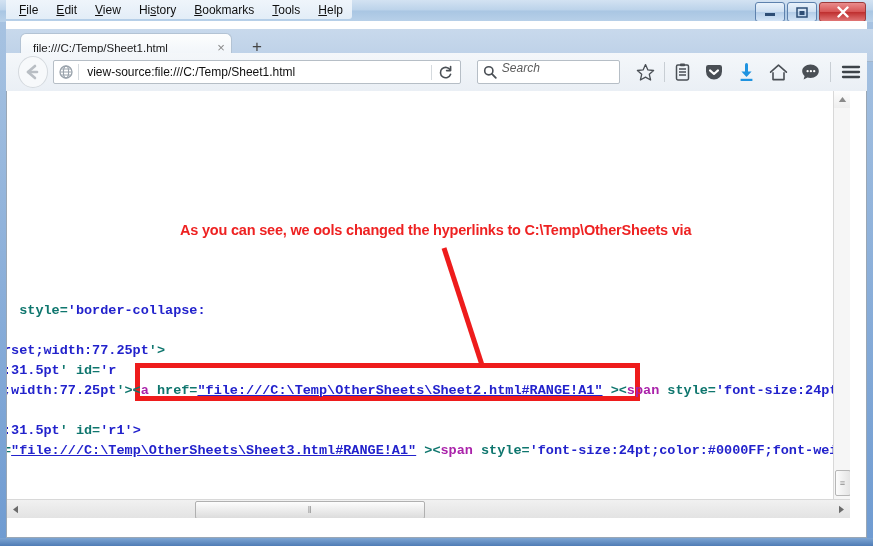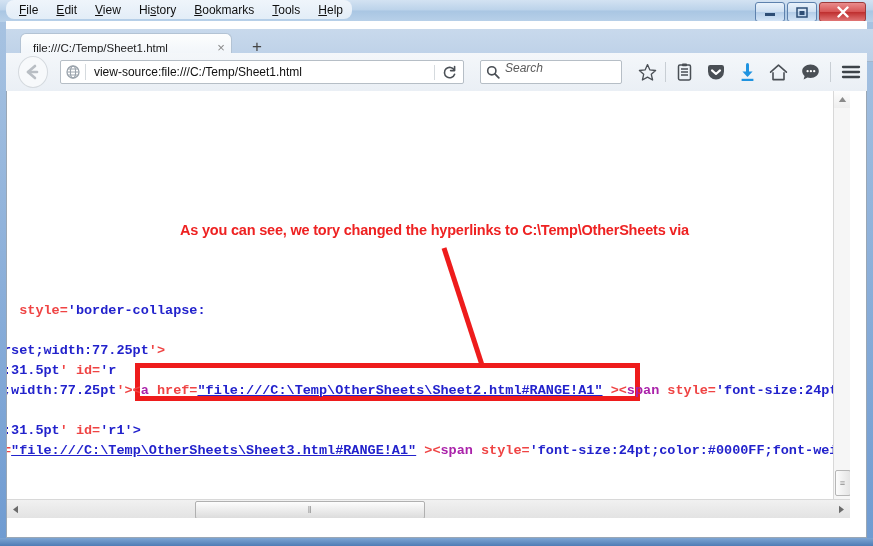--- a/index.html
+++ b/index.html
@@ -50,21 +50,20 @@
     background: linear-gradient(to bottom, #e98c8c 0%, #d75656 48%, #bf3030 52%, #e07575 100%);
   }
 
   
   #menubar {
     position: absolute; left: 6px; top: 0px; height: 19px;
     display: flex; align-items: center;
     padding-left: 4px;
     background: linear-gradient(to bottom, #eff5fb, #e3edf7);
     border-bottom-right-radius: 3px;
-    border-radius: 8px;
   }
   .menu-item {
     font-size: 12px; color: #101010;
     padding: 3px 9px 3px 9px;
     white-space: nowrap; cursor: default;
   }
   .menu-item u { text-decoration: underline; }
 
   
   #chrome {
@@ -118,21 +117,21 @@
     display: flex; align-items: center;
   }
   #back-btn {
     width: 30px; height: 30px; margin-left: 12px;
     display: flex; align-items: center; justify-content: center;
     border: 1px solid #d4d9de; border-radius: 50%;
     background: #f7f9fb;
     cursor: default;
   }
   #urlbar {
-    margin-left: 12px;
+    margin-left: 5px;
     width: 434px; height: 24px;
     background: #ffffff;
     border: 1px solid #b6bec6;
     border-radius: 2px;
     display: flex; align-items: center;
     box-sizing: border-box;
     cursor: text;
   }
   #url-globe { width: 24px; display: flex; align-items: center; justify-content: center; }
   #url-sep { width: 1px; height: 16px; background: #d5dade; }
@@ -213,21 +212,21 @@
     font-family: "Liberation Mono", "DejaVu Sans Mono", monospace;
     font-size: 13.5px;
     font-weight: bold;
     line-height: 20px;
     white-space: pre;
     color: #000000;
   }
   .ln { display: block; height: 20px; }
   .attr-val { color: #2222cc; font-weight: bold; }
   .tagname { color: #aa22aa; font-weight: bold; }
-  .punct { color: #ef4444; }
+  .punct { color: #0f766e; }
   .link { color: #2222cc; text-decoration: underline; font-weight: bold; }
 
   
   #vscroll {
     position: absolute; right: 0; top: 0; width: 17px; height: 427px;
     background: #f6f6f6; border-left: 1px solid #d8d8d8;
     box-sizing: border-box;
   }
   #vscroll-up, #vscroll-down {
     position: absolute; left: 0; width: 16px; height: 17px;
@@ -413,21 +412,21 @@
         <svg width="20" height="16" viewBox="0 0 20 16">
           <path d="M2 3 H18 M2 8 H18 M2 13 H18" stroke="#3d4349" stroke-width="2.3" stroke-linecap="round"></path>
         </svg>
       </div>
     </div>
 
     <div id="content">
       <div id="viewport">
 
         <div id="annot-text">
-          <div>As you can see, we tory changed the hyperlinks to C:\Temp\OtherSheets via</div>
+          <div>As you can see, we ools changed the hyperlinks to C:\Temp\OtherSheets via</div>
         </div>
 
         <svg id="annot-line" viewBox="0 0 80 130">
           <line x1="17" y1="7" x2="55" y2="124" stroke="#ee1c1c" stroke-width="5" stroke-linecap="butt"></line>
         </svg>
 
         <div id="annot-box"></div>
 
         <div id="source"><span class="ln"><span class="punct">  style=</span><span class="attr-val">'border-collapse:</span></span><span class="ln">&nbsp;</span><span class="ln"><span class="attr-val">rset;width:77.25pt</span><span class="punct">'&gt;</span></span><span class="ln"><span class="attr-val">:31.5pt</span><span class="punct">' id=</span><span class="attr-val">'r</span></span><span class="ln"><span class="attr-val">;width:77.25pt</span><span class="punct">'&gt;&lt;</span><span class="tagname">a</span><span class="punct"> href=</span><span class="link">"file:///C:\Temp\OtherSheets\Sheet2.html#RANGE!A1"</span><span class="punct"> &gt;&lt;</span><span class="tagname">span</span><span class="punct"> style=</span><span class="attr-val">'font-size:24pt;</span></span><span class="ln">&nbsp;</span><span class="ln"><span class="attr-val">:31.5pt</span><span class="punct">' id=</span><span class="attr-val">'r1'&gt;</span></span><span class="ln"><span class="punct">=</span><span class="link">"file:///C:\Temp\OtherSheets\Sheet3.html#RANGE!A1"</span><span class="punct"> &gt;&lt;</span><span class="tagname">span</span><span class="punct"> style=</span><span class="attr-val">'font-size:24pt;color:#0000FF;font-weigh</span></span></div>
 

